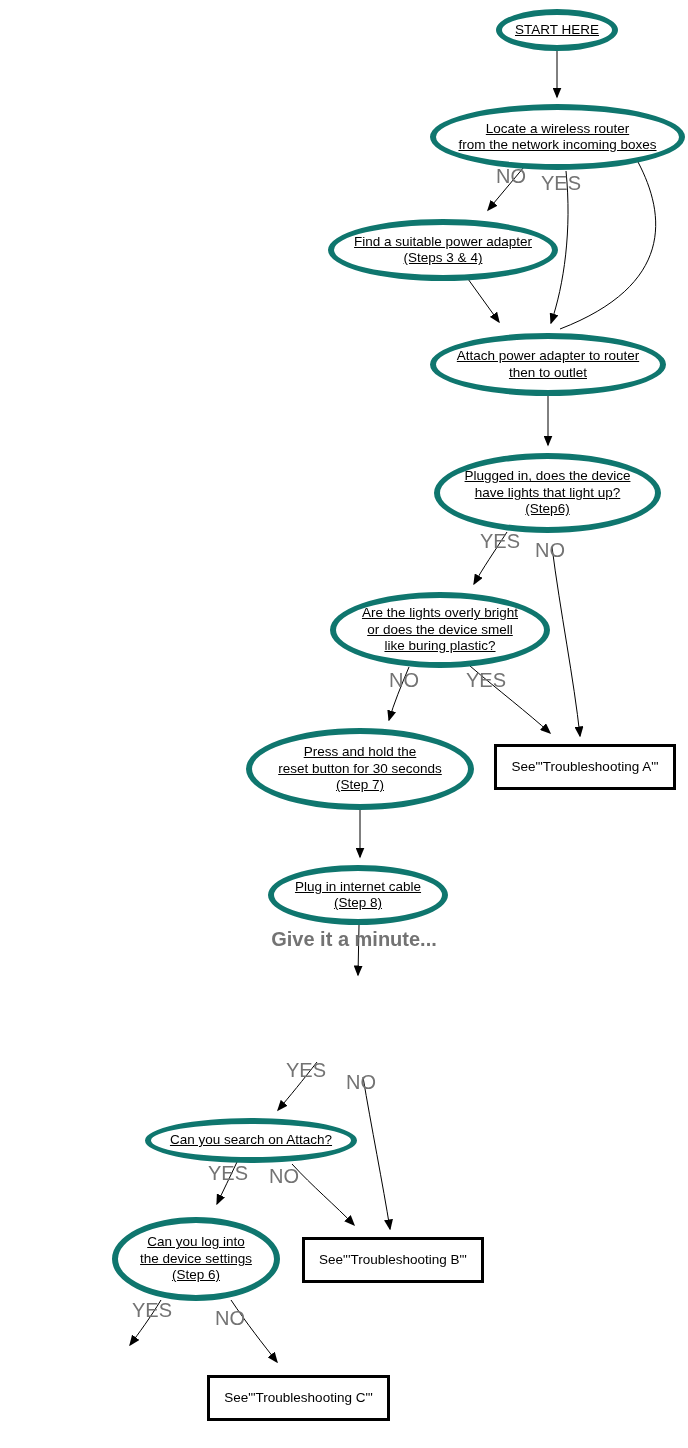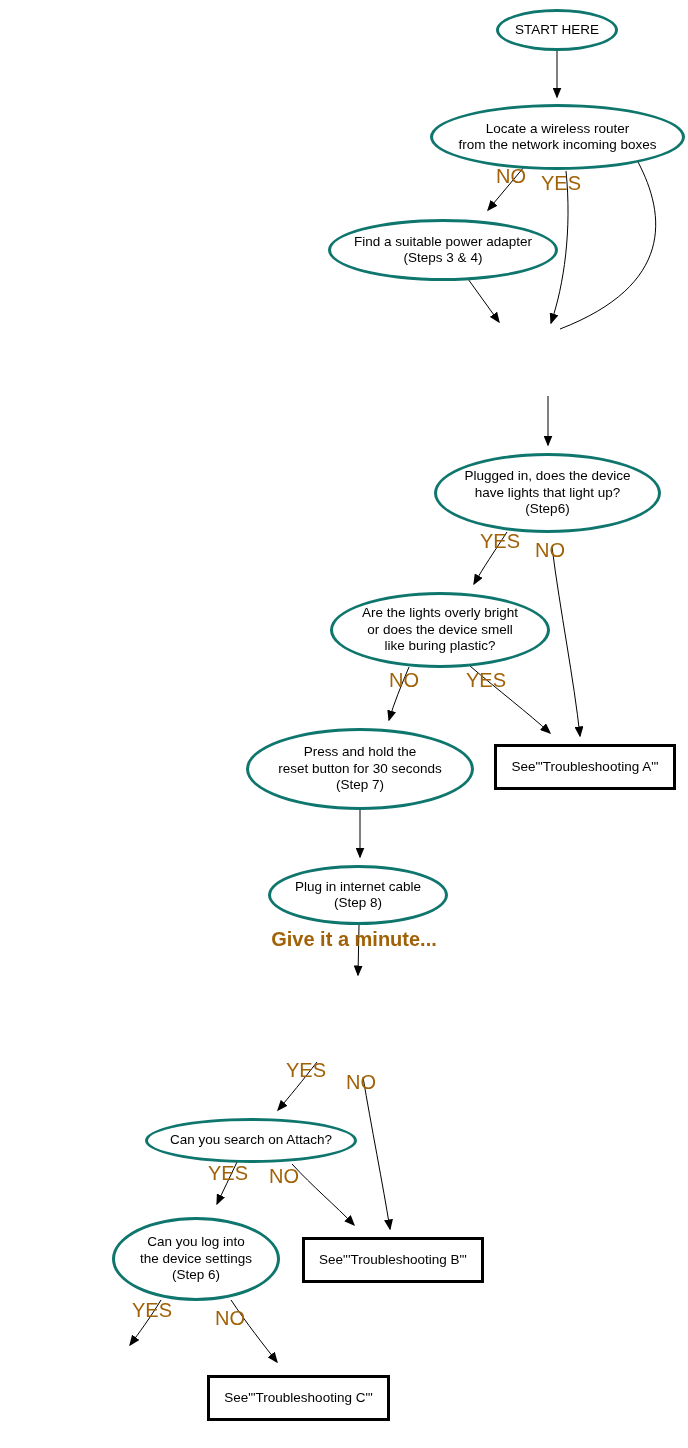--- a/index.html
+++ b/index.html
@@ -23,34 +23,35 @@
     align-items: center;
     justify-content: center;
     text-align: center;
     font-size: 13.5px;
     line-height: 1.22;
     white-space: pre-line;
     box-sizing: border-box;
     background: #ffffff;
   }
   .ellipse {
-    border: 3px solid #0f766e;
+    border: 6px solid #0f766e;
     border-radius: 50%;
+    text-decoration: underline;
   }
   .box {
     border: 3px solid #000000;
     border-radius: 0;
   }
   .edge-label {
     position: absolute;
     transform: translateX(-50%);
     font-size: 20px;
     line-height: 1;
     white-space: nowrap;
-    color: #a16207;
+    color: #737373;
   }
 </style>
 </head>
 <body>
 
 <div id="canvas">
 
   <svg id="edges" viewBox="0 0 688 1448" xmlns="http://www.w3.org/2000/svg">
     <defs>
       <marker id="arrow" markerWidth="11" markerHeight="9" refX="9.5" refY="4.5" orient="auto" markerUnits="userSpaceOnUse">
@@ -80,20 +81,22 @@
   </svg>
 
   <div class="node ellipse" style="left:496px; top:9px; width:122px; height:42px;">START HERE</div>
 
   <div class="node ellipse" style="left:430px; top:104px; width:255px; height:66px;">Locate a wireless router
 from the network incoming boxes</div>
 
   <div class="node ellipse" style="left:328px; top:219px; width:230px; height:62px;">Find a suitable power adapter
 (Steps 3 &amp; 4)</div>
 
+  <div class="node ellipse" style="left:430px; top:333px; width:236px; height:63px;">Attach power adapter to router
+then to outlet</div>
 
   <div class="node ellipse" style="left:434px; top:453px; width:227px; height:80px;">Plugged in, does the device
 have lights that light up?
 (Step6)</div>
 
   <div class="node ellipse" style="left:330px; top:592px; width:220px; height:76px;">Are the lights overly bright
 or does the device smell
 like buring plastic?</div>
 
   <div class="node ellipse" style="left:246px; top:728px; width:228px; height:82px;">Press and hold the

